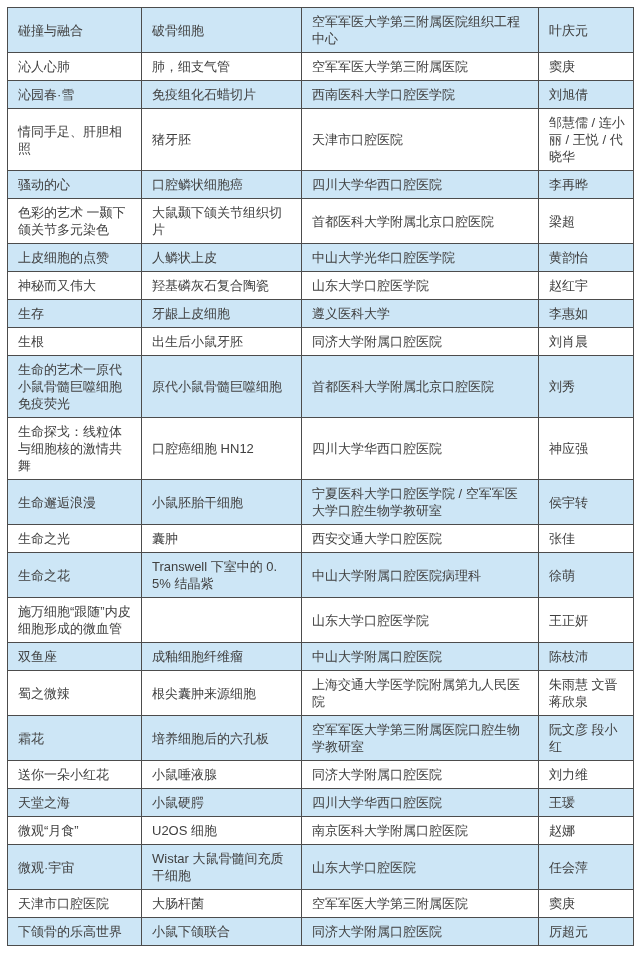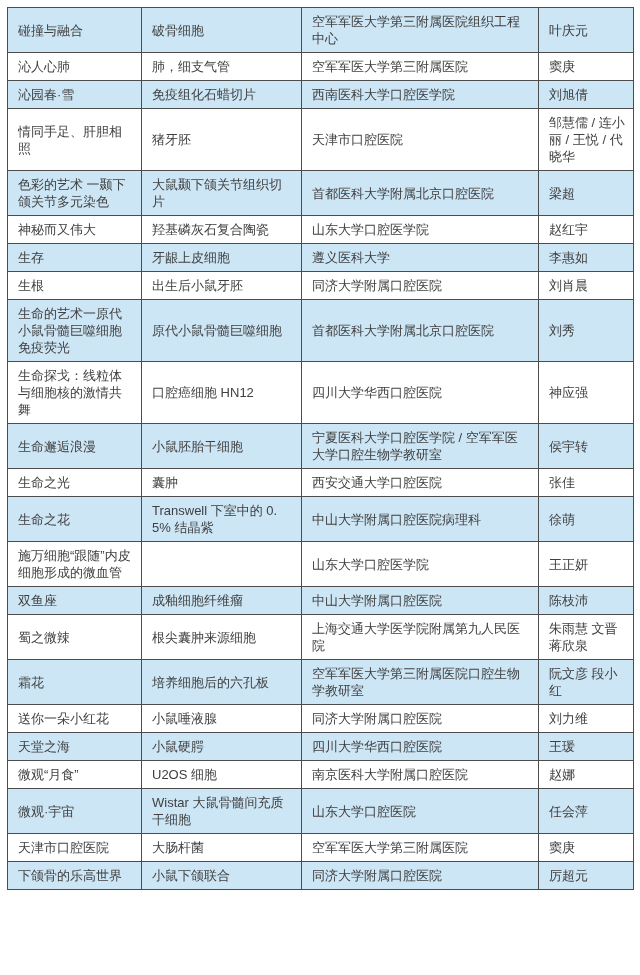--- a/index.html
+++ b/index.html
@@ -74,24 +74,36 @@
             <td>西南医科大学口腔医学院</td>
             <td>刘旭倩</td>
           </tr>
           <tr>
             <td>情同手足、肝胆相照</td>
             <td>猪牙胚</td>
             <td>天津市口腔医院</td>
             <td>邹慧儒 / 连小丽 / 王悦 / 代晓华</td>
           </tr>
           <tr>
+            <td>骚动的心</td>
+            <td>口腔鳞状细胞癌</td>
+            <td>四川大学华西口腔医院</td>
+            <td>李再晔</td>
+          </tr>
+          <tr>
             <td>色彩的艺术 一颞下颌关节多元染色</td>
             <td>大鼠颞下颌关节组织切片</td>
             <td>首都医科大学附属北京口腔医院</td>
             <td>梁超</td>
+          </tr>
+          <tr>
+            <td>上皮细胞的点赞</td>
+            <td>人鳞状上皮</td>
+            <td>中山大学光华口腔医学院</td>
+            <td>黄韵怡</td>
           </tr>
           <tr>
             <td>神秘而又伟大</td>
             <td>羟基磷灰石复合陶瓷</td>
             <td>山东大学口腔医学院</td>
             <td>赵红宇</td>
           </tr>
           <tr>
             <td>生存</td>
             <td>牙龈上皮细胞</td>

